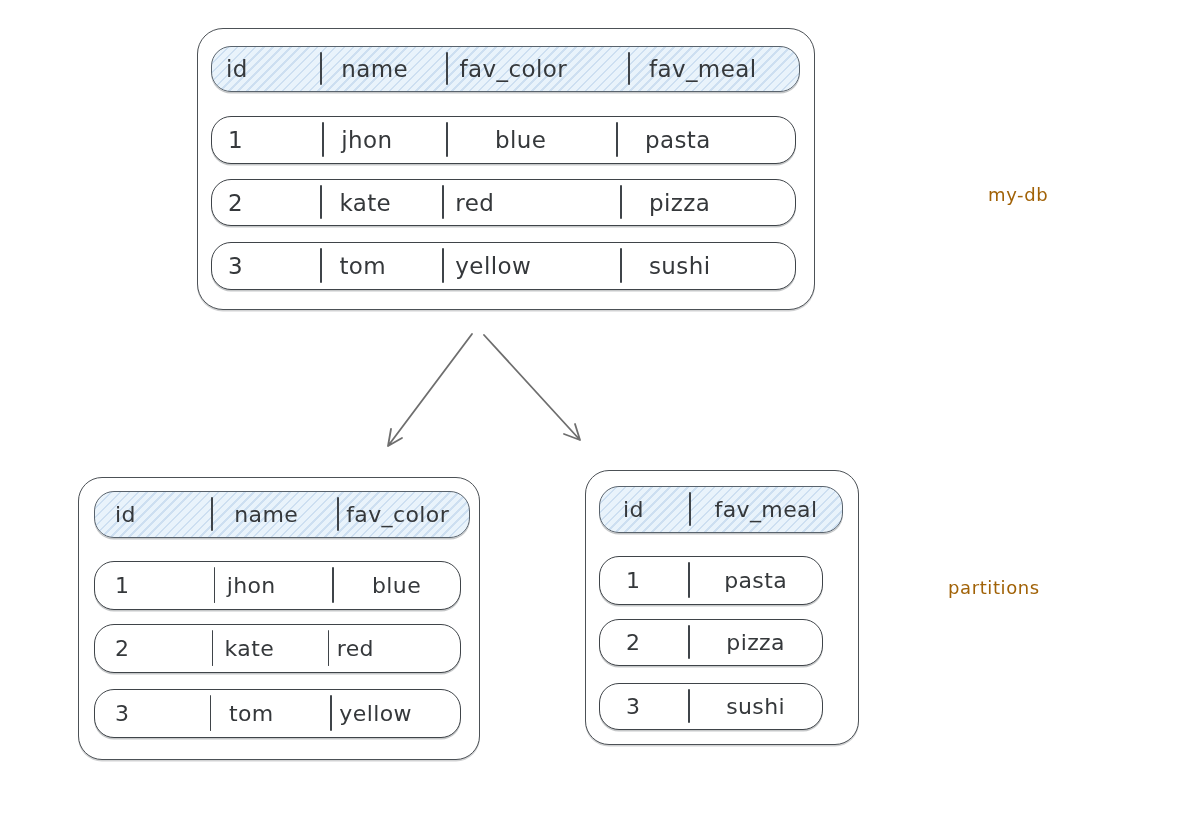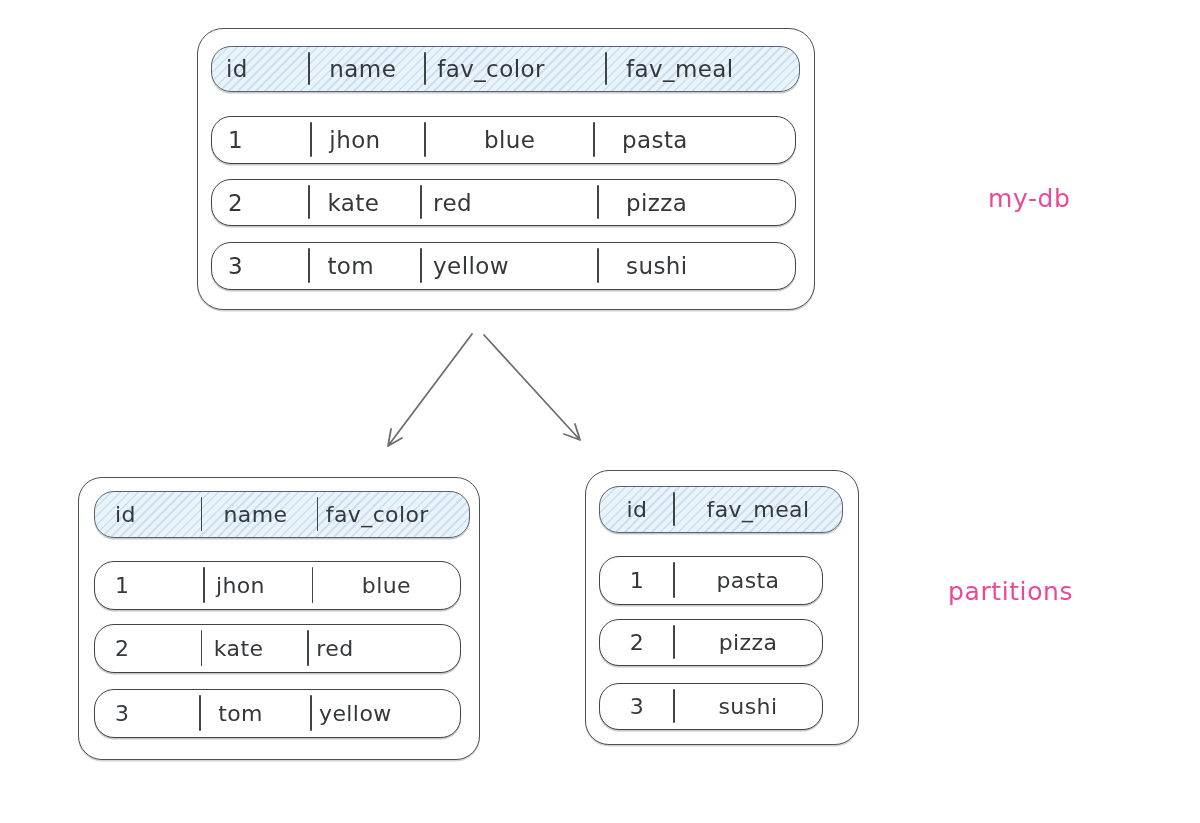--- a/index.html
+++ b/index.html
@@ -10,20 +10,21 @@
   
   .tbox{
     position:absolute;background:#fff;border:1.5px solid #4c5156;border-radius:26px;
     box-shadow:0 1.5px 0 rgba(70,74,78,.25);
   }
   
   .trow{
     position:absolute;display:flex;align-items:stretch;background:#fff;
     border:1.7px solid #3f4449;border-radius:20px;
     box-shadow:0 1.5px 0 rgba(63,68,73,.3);
+    gap:23px;
   }
   
   .thead{
     background:repeating-linear-gradient(135deg,#e9f3fb 0 4.5px,#cddff1 4.5px 6.3px);
     border-color:#59636d;
   }
   .cell{
     position:relative;display:flex;align-items:center;
     font-size:23px;letter-spacing:.4px;white-space:nowrap;
   }
@@ -42,21 +43,21 @@
   .t1 .cell:nth-child(3){width:32.4%}
   .t1 .cell:nth-child(4){width:33.2%}
   .t2 .cell:nth-child(1){width:26.7%}
   .t2 .cell:nth-child(2){width:29.1%}
   .t2 .cell:nth-child(3){width:44.2%}
   .t3h .cell:nth-child(1){width:30.6%}
   .t3h .cell:nth-child(2){width:69.4%}
   .t3r .cell:nth-child(1){width:33.3%}
   .t3r .cell:nth-child(2){width:66.7%}
   .side-label{
-    position:absolute;font-size:25px;color:#ec4899;letter-spacing:.6px;
+    position:absolute;font-size:18px;color:#a16207;letter-spacing:.6px;
   }
   .arrows{position:absolute;left:0;top:0;pointer-events:none;}
 </style>
 </head>
 <body>
 
 <div class="canvas">
 
   <div class="tbox t1" style="left:197px;top:28px;width:616px;height:280px;">
     <div class="trow thead" style="left:13px;top:17px;width:587px;height:44px;">

